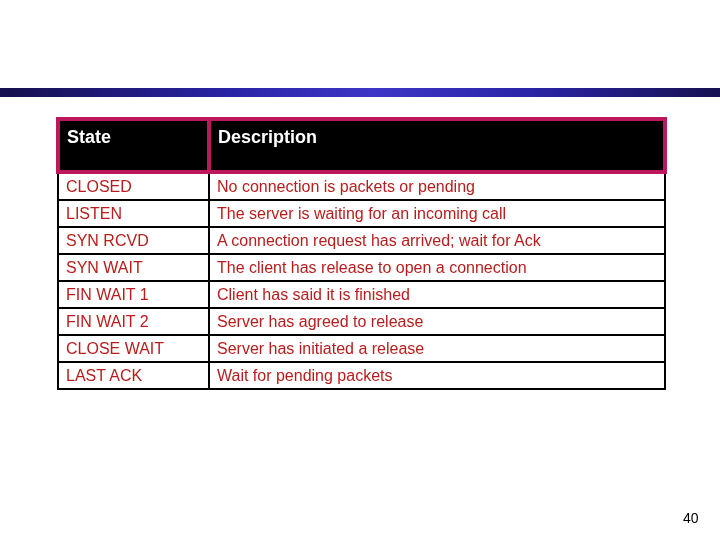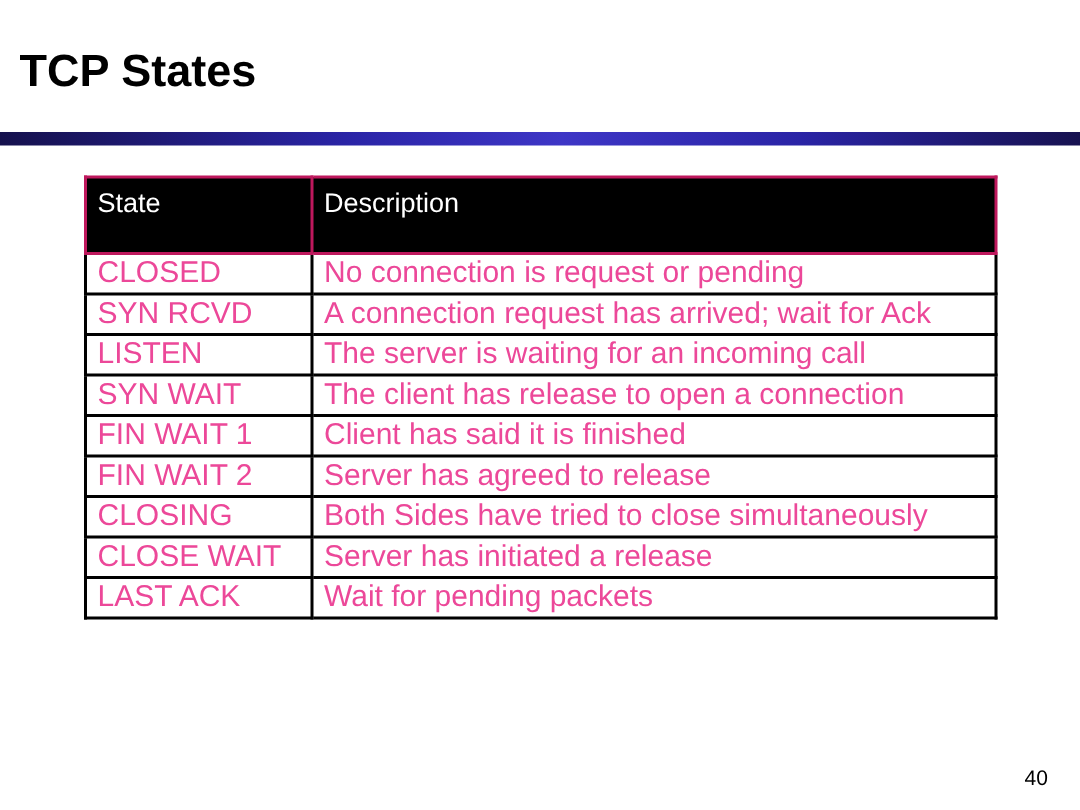--- a/index.html
+++ b/index.html
@@ -48,30 +48,30 @@
     border-collapse: collapse;
     table-layout: fixed;
     width: 607px;
   }
   table.states-table th {
     background: #000000;
     color: #ffffff;
     text-align: left;
     vertical-align: top;
     font-size: 18px;
-    font-weight: normal;
+    font-weight: bold;
     padding: 6px 0 0 7px;
     height: 43px;
-    border: 2px solid #be185d;
+    border: 4px solid #be185d;
     white-space: nowrap;
   }
   table.states-table td {
     border: 2px solid #000000;
-    font-size: 20px;
-    color: #ec4899;
+    font-size: 16px;
+    color: #b91c1c;
     padding: 0 0 0 7px;
     height: 25px;
     vertical-align: middle;
     white-space: nowrap;
     overflow: hidden;
     background: #ffffff;
   }
   table.states-table tr.group-start td {
     border-top-width: 3px;
   }
@@ -81,64 +81,59 @@
     top: 510px;
     font-size: 14px;
     color: #000000;
   }
 </style>
 </head>
 <body>
 
 <div class="slide">
 
-  <div class="slide-title">TCP States</div>
 
   <div class="divider-bar"></div>
 
   <div class="table-wrap">
     <table class="states-table">
       <colgroup>
         <col style="width:151px">
         <col style="width:456px">
       </colgroup>
       <thead>
         <tr>
           <th>State</th>
           <th>Description</th>
         </tr>
       </thead>
       <tbody>
         <tr>
           <td>CLOSED</td>
-          <td>No connection is request or pending</td>
+          <td>No connection is packets or pending</td>
+        </tr>
+        <tr>
+          <td>LISTEN</td>
+          <td>The server is waiting for an incoming call</td>
         </tr>
         <tr>
           <td>SYN RCVD</td>
           <td>A connection request has arrived; wait for Ack</td>
-        </tr>
-        <tr>
-          <td>LISTEN</td>
-          <td>The server is waiting for an incoming call</td>
         </tr>
         <tr>
           <td>SYN WAIT</td>
           <td>The client has release to open a connection</td>
         </tr>
         <tr>
           <td>FIN WAIT 1</td>
           <td>Client has said it is finished</td>
         </tr>
         <tr>
           <td>FIN WAIT 2</td>
           <td>Server has agreed to release</td>
-        </tr>
-        <tr>
-          <td>CLOSING</td>
-          <td>Both Sides have tried to close simultaneously</td>
         </tr>
         <tr>
           <td>CLOSE WAIT</td>
           <td>Server has initiated a release</td>
         </tr>
         <tr>
           <td>LAST ACK</td>
           <td>Wait for pending packets</td>
         </tr>
       </tbody>

